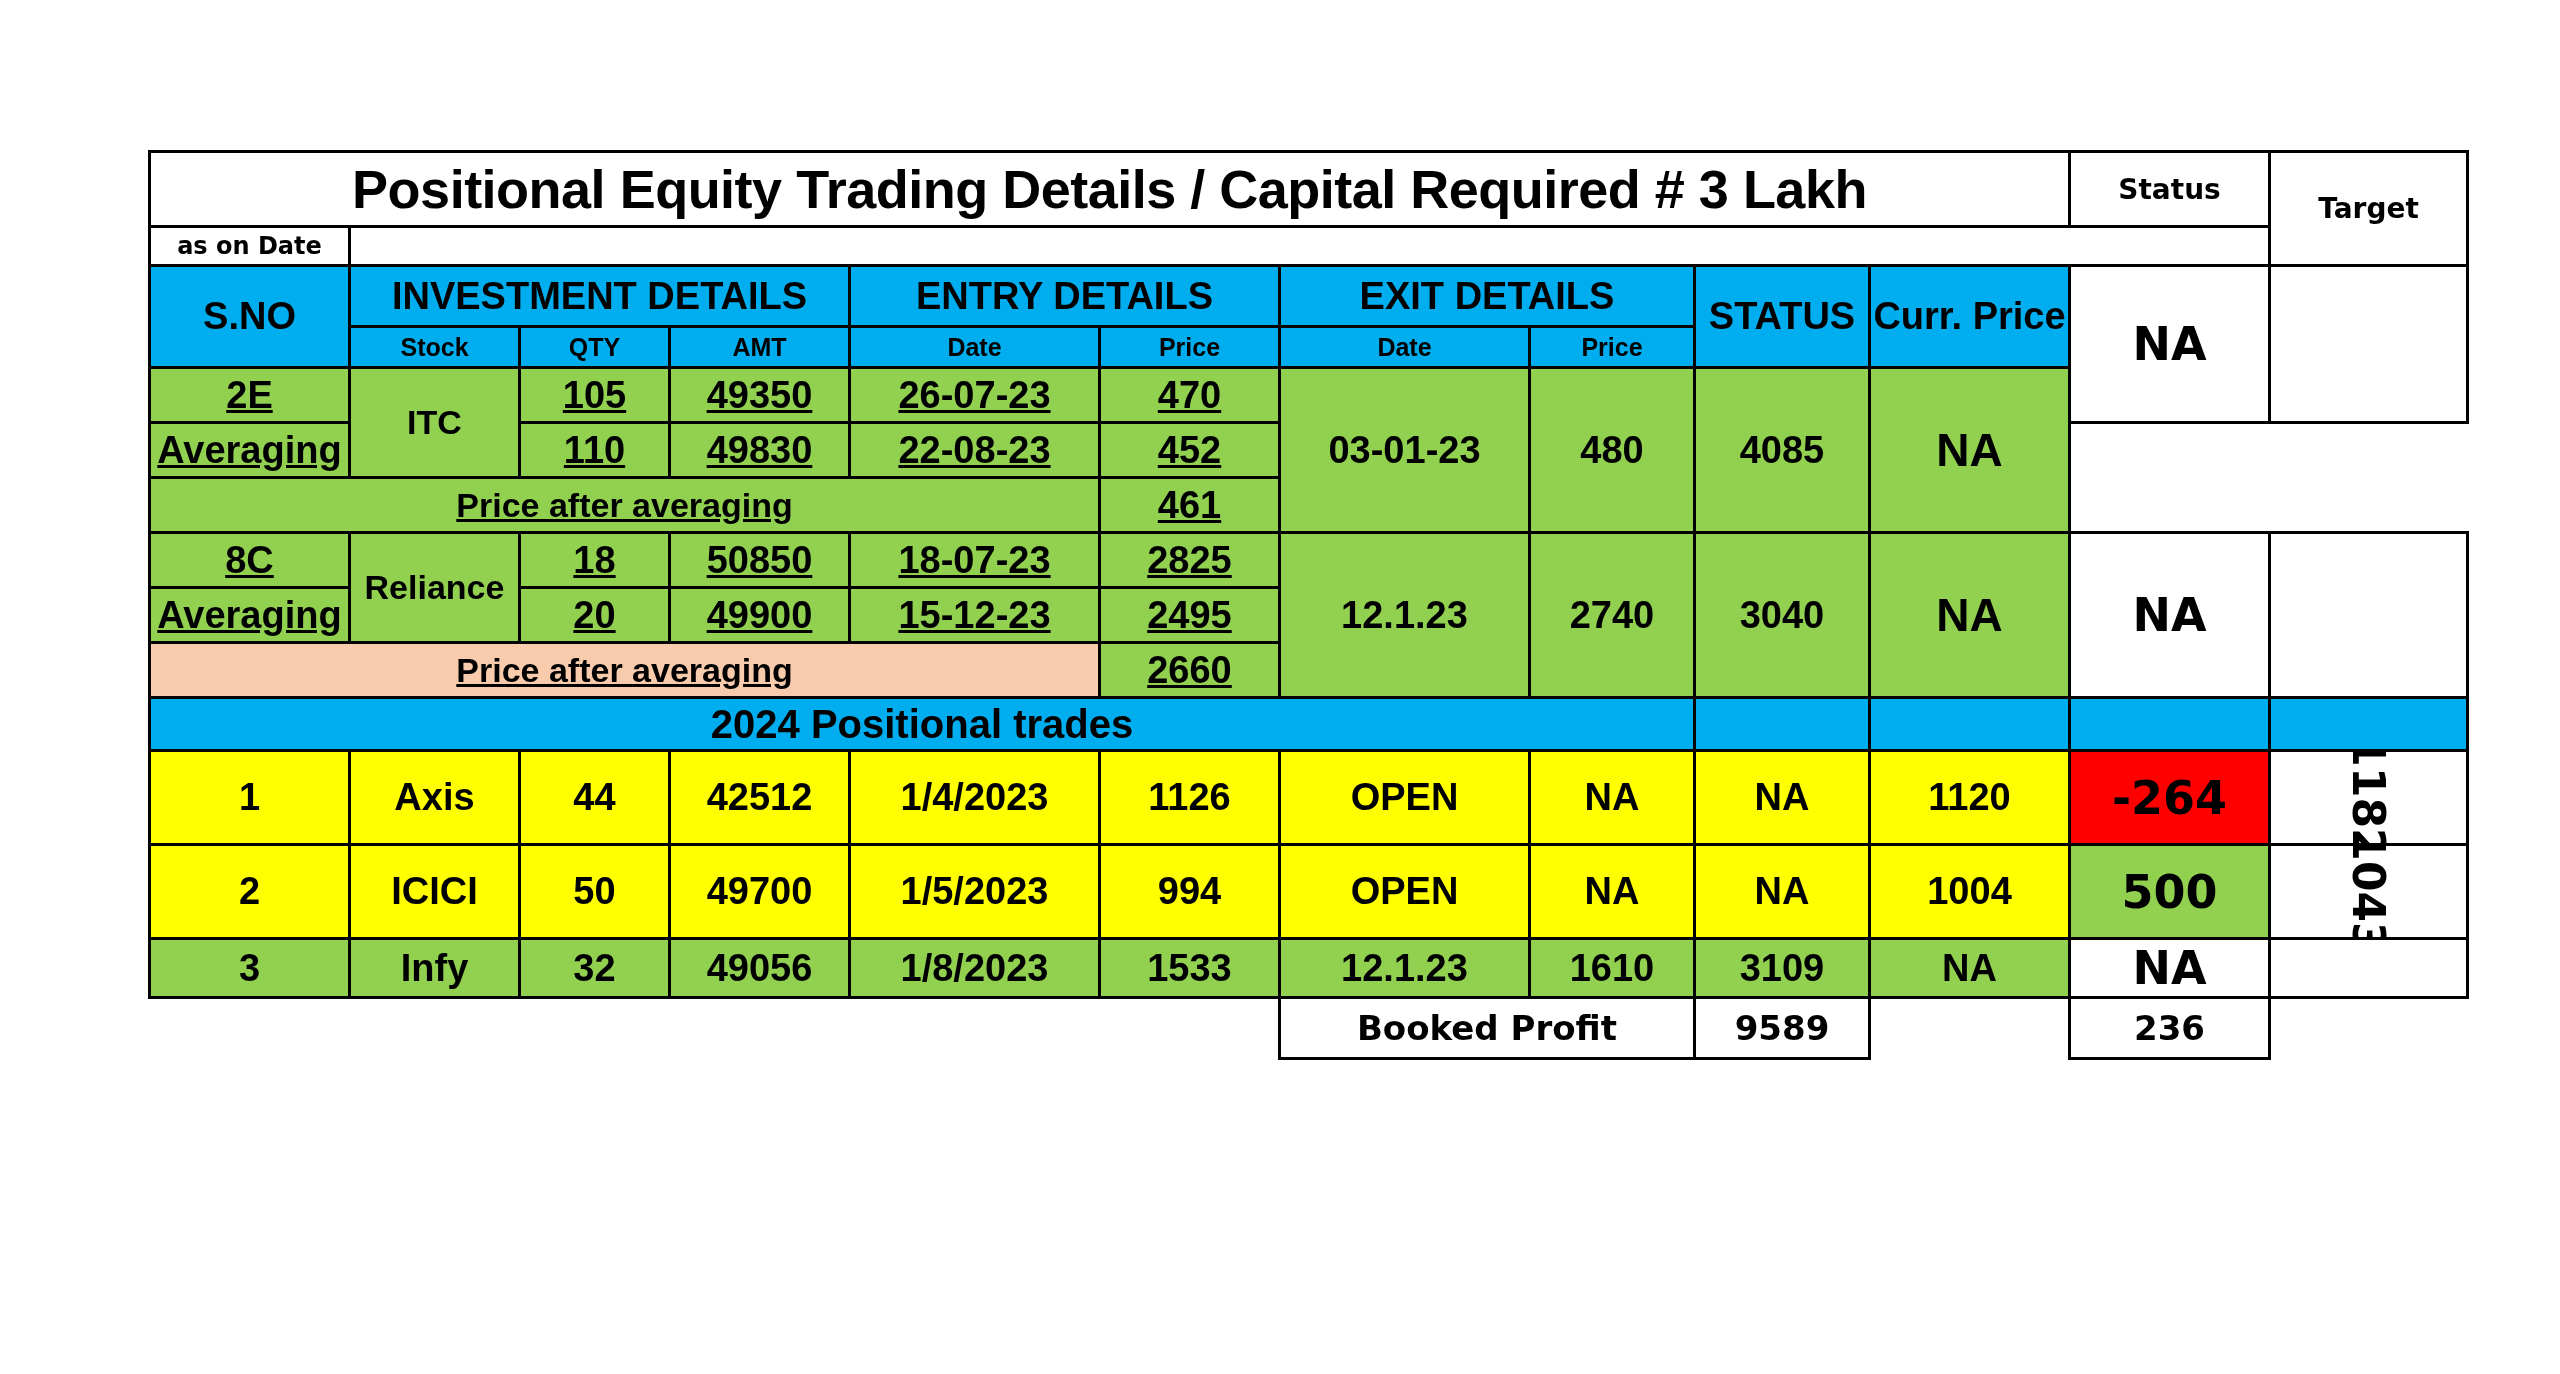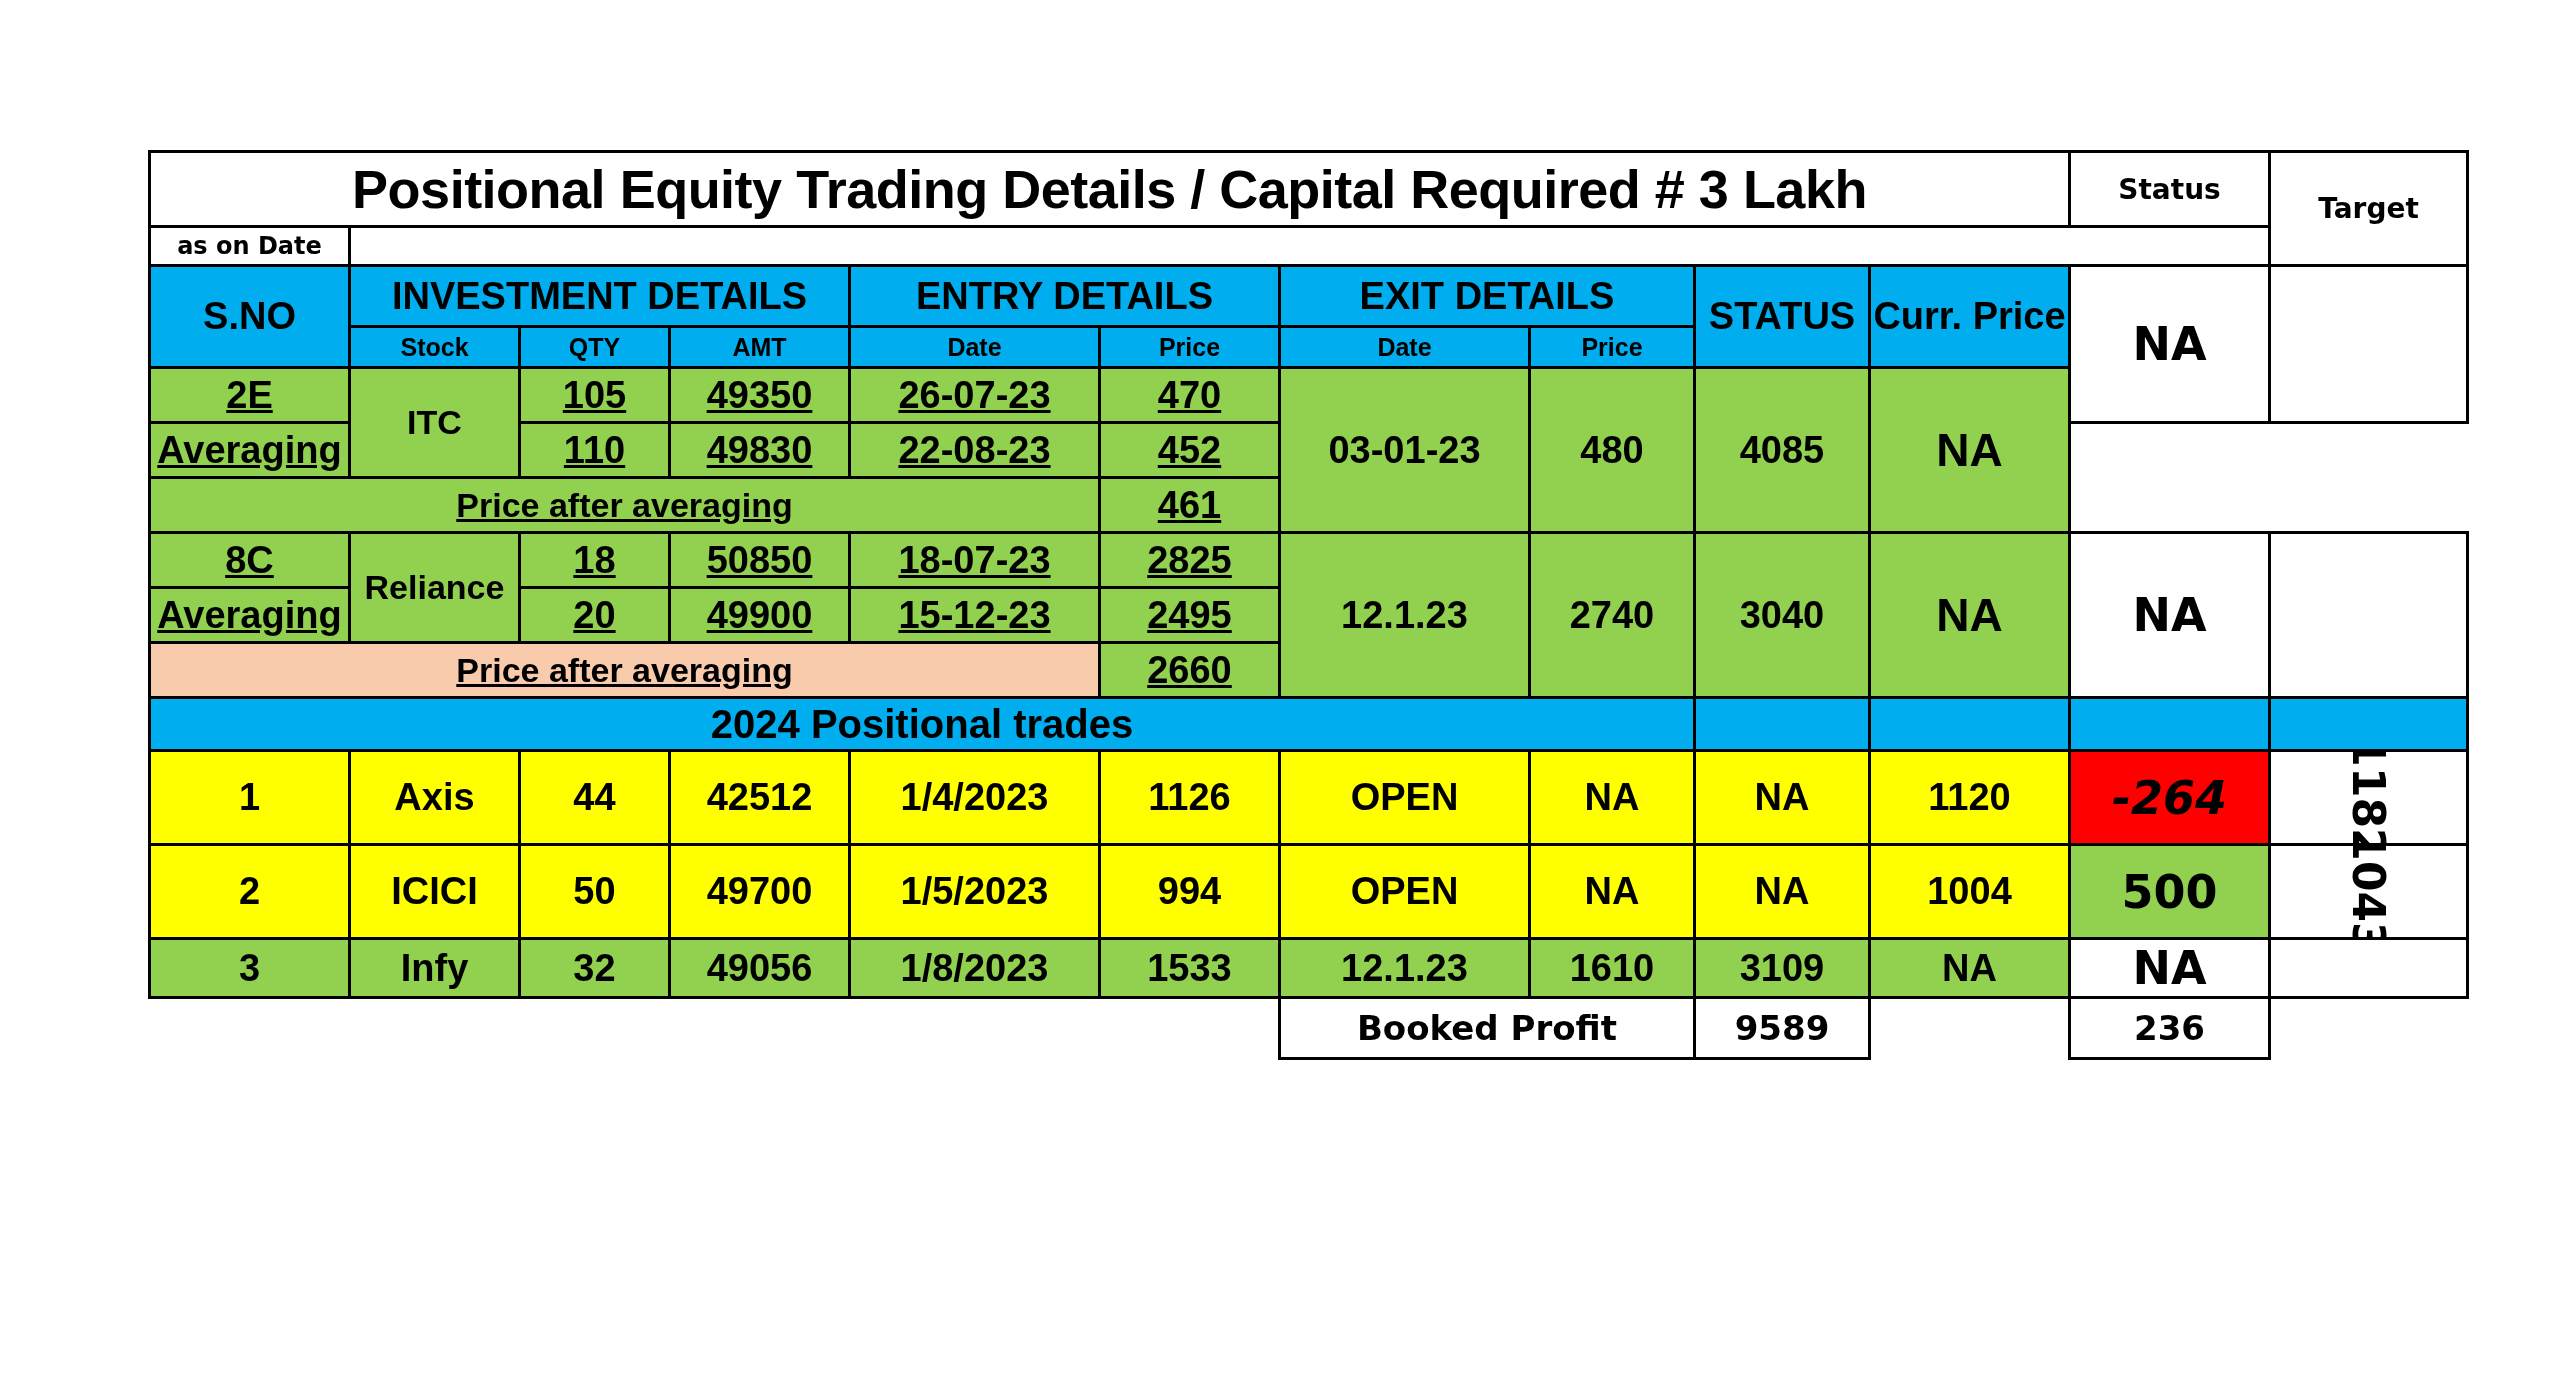--- a/index.html
+++ b/index.html
@@ -27,21 +27,21 @@
     color:#000000;
     padding:0;
     overflow:hidden;
     white-space:nowrap;
   }
   
   .c-blue   { background:#00AEEF; }
   .c-green  { background:#92D050; }
   .c-yellow { background:#FFFF00; }
   .c-peach  { background:#F8CBAD; }
-  .c-red    { background:#FF0000;font-style:italic; }
+  .c-red    { background:#FF0000; }
   .c-white  { background:#FFFFFF; }
   .c-none   { background:transparent; border:none !important; }
 
   
   .t-title   { font-size:54px; letter-spacing:-0.5px; }
   .t-grouphd { font-size:38px; }
   .t-subhd   { font-size:25px; }
   .t-cell    { font-size:38px; }
   .t-cellbig { font-size:34px; }
   .t-na      { font-size:46px; }

